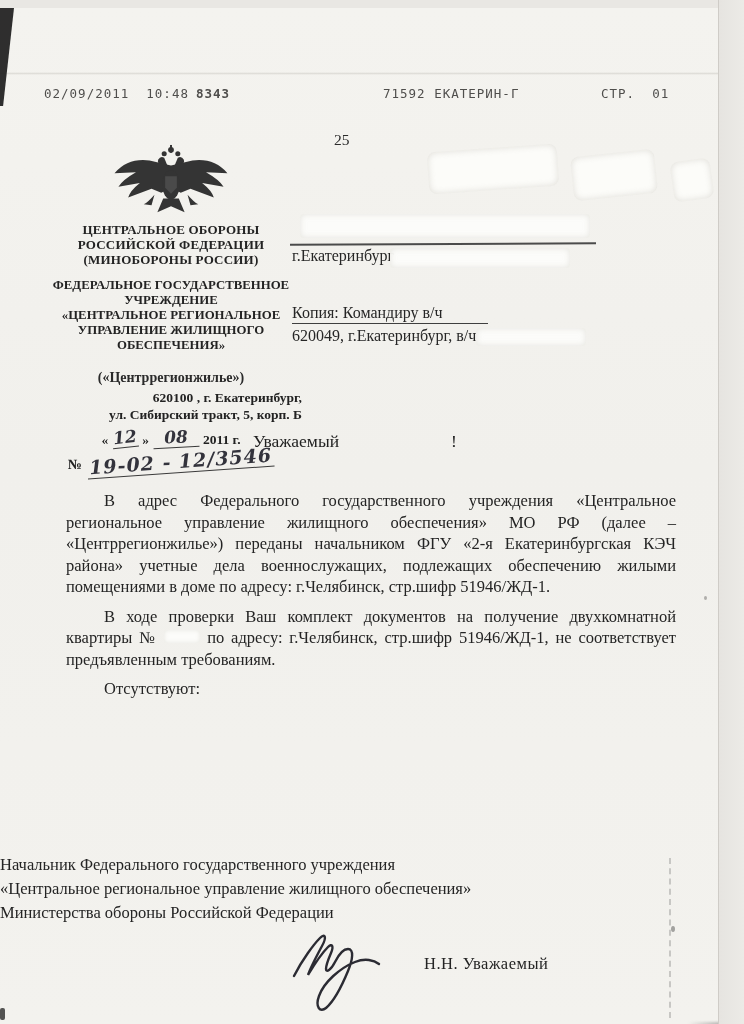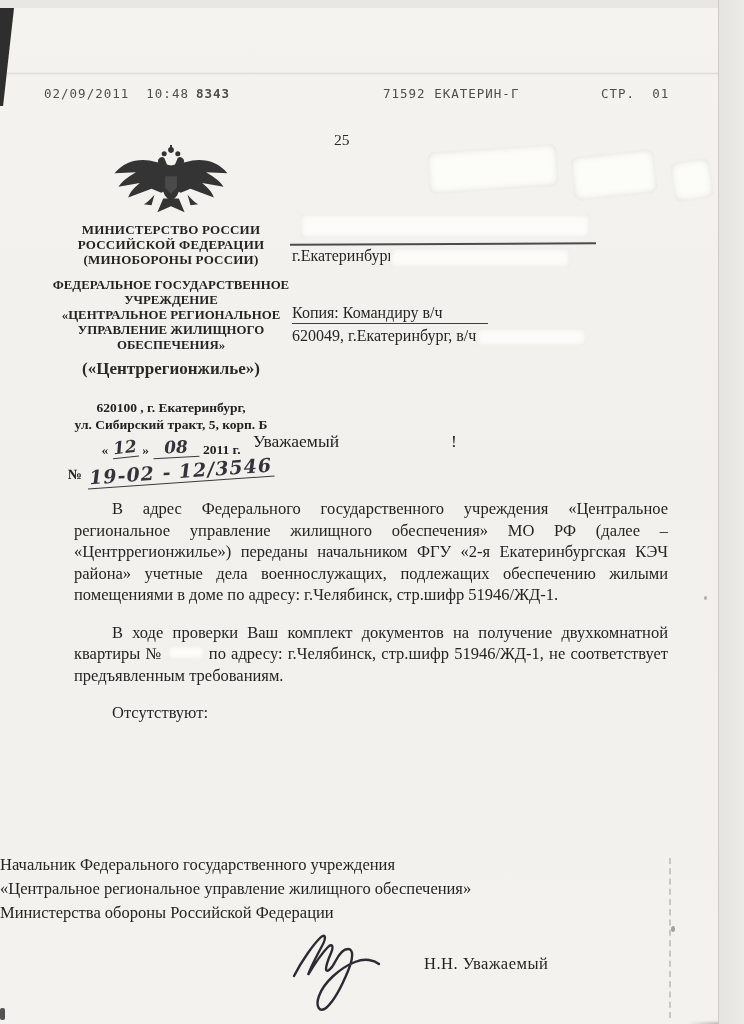--- a/index.html
+++ b/index.html
@@ -43,22 +43,22 @@
          background:rgba(252,252,249,.95);
          box-shadow:inset 0 0 7px rgba(208,205,196,.65);}
   .g1{left:428px;top:140px;width:130px;height:42px;transform:rotate(-4deg);}
   .g2{left:572px;top:145px;width:84px;height:44px;transform:rotate(-6deg);}
   .g3{left:672px;top:152px;width:40px;height:40px;transform:rotate(-8deg);}
   
   .lh{position:absolute;left:40px;top:136px;width:262px;text-align:center;}
   .emblem{display:block;margin:0 auto 4px auto;}
   .lh .min{font-weight:bold;font-size:13px;line-height:15px;letter-spacing:.2px;color:#232323;}
   .lh .org{font-weight:bold;font-size:12.8px;line-height:15px;margin-top:11px;color:#232323;}
-  .lh .orgshort{font-weight:bold;font-size:17px;margin-top:6px;color:#2a2a2a;}
-  .lh .addr{font-weight:bold;font-size:13.5px;line-height:17px;margin-top:20px;color:#222;}
+  .lh .orgshort{font-weight:bold;font-size:14px;margin-top:17px;color:#2a2a2a;}
+  .lh .addr{font-weight:bold;font-size:13.5px;line-height:17px;margin-top:3px;color:#222;text-align:right;}
   .dateline{margin-top:4px;font-weight:bold;font-size:13.5px;color:#222;
             display:flex;justify-content:center;align-items:flex-end;gap:4px;}
   .hand{font-family:"DejaVu Serif", serif;font-style:italic;font-weight:bold;
         color:#33333c;}
   .hw-day{display:inline-block;min-width:26px;border-bottom:1.5px solid #3a3a3a;
           font-size:17px;transform:rotate(-6deg);}
   .hw-month{display:inline-block;min-width:46px;border-bottom:1.5px solid #3a3a3a;
           font-size:17px;transform:rotate(-3deg);}
   .numline{margin-top:2px;font-weight:bold;font-size:14px;color:#222;
            display:flex;justify-content:center;align-items:flex-end;gap:5px;}
@@ -76,21 +76,21 @@
   .copytitle{position:absolute;left:2px;top:96px;width:196px;
              border-bottom:1.5px solid #3f3f3f;padding-bottom:1px;}
   .copyaddr{position:absolute;left:2px;top:119px;}
   .rp3{left:186px;top:120px;width:110px;height:18px;}
   
   .salut{position:absolute;left:253px;top:423px;font-weight:normal;font-size:17.5px;color:#222;}
   .salut .gap{display:inline-block;width:112px;}
   
   .bodytxt{position:absolute;left:58px;top:474px;width:626px;
            font-size:16.5px;line-height:21.5px;color:#242424;}
-  .bodytxt p{margin:16px;text-align:justify;text-indent:38px;}
+  .bodytxt p{margin:8px;text-align:justify;text-indent:38px;}
   .bodytxt p.nojust{text-align:left;}
   .bodytxt p.dash{text-indent:28px;}
   .inl-redact{display:inline-block;vertical-align:baseline;height:13px;border-radius:3px;
               background:rgba(252,252,250,.96);box-shadow:inset 0 0 4px rgba(212,209,200,.5);}
   .w36{width:36px;} .w330{width:330px;}
   
   .closing{position:absolute;left:0;top:845px;width:718px;text-align:left;
            font-size:16.5px;line-height:24px;color:#242424;}
   .signame{position:absolute;left:424px;top:946px;font-size:16.5px;color:#242424;
            letter-spacing:.5px;}
@@ -140,21 +140,21 @@
         <path d="M60 22 L38 17 Q16 14 2 30 L24 29 Q10 37 6 44 L28 40 Q18 48 16 55 L40 46 L50 50 L60 45 L70 50 L80 46 L104 55 Q102 48 92 40 L114 44 Q110 37 96 29 L118 30 Q104 14 82 17 Z"></path>
         <ellipse cx="60" cy="42" rx="9" ry="15"></ellipse>
         <path d="M54 33 h12 v12 l-6 6 l-6 -6 Z" fill="#4a4a4a"></path>
         <path d="M52 56 L68 56 L74 70 L60 64 L46 70 Z"></path>
         <path d="M43 52 Q36 60 32 62 L40 63 Z"></path>
         <path d="M77 52 Q84 60 88 62 L80 63 Z"></path>
       </g>
     </svg>
 
     <div class="min">
-      <div>МИНИСТЕРСТВО РОССИИ</div>
+      <div>ЦЕНТРАЛЬНОЕ ОБОРОНЫ</div>
       <div>РОССИЙСКОЙ ФЕДЕРАЦИИ</div>
       <div>(МИНОБОРОНЫ РОССИИ)</div>
     </div>
 
     <div class="org">
       <div>ФЕДЕРАЛЬНОЕ ГОСУДАРСТВЕННОЕ</div>
       <div>УЧРЕЖДЕНИЕ</div>
       <div>«ЦЕНТРАЛЬНОЕ РЕГИОНАЛЬНОЕ</div>
       <div>УПРАВЛЕНИЕ ЖИЛИЩНОГО</div>
       <div>ОБЕСПЕЧЕНИЯ»</div>

